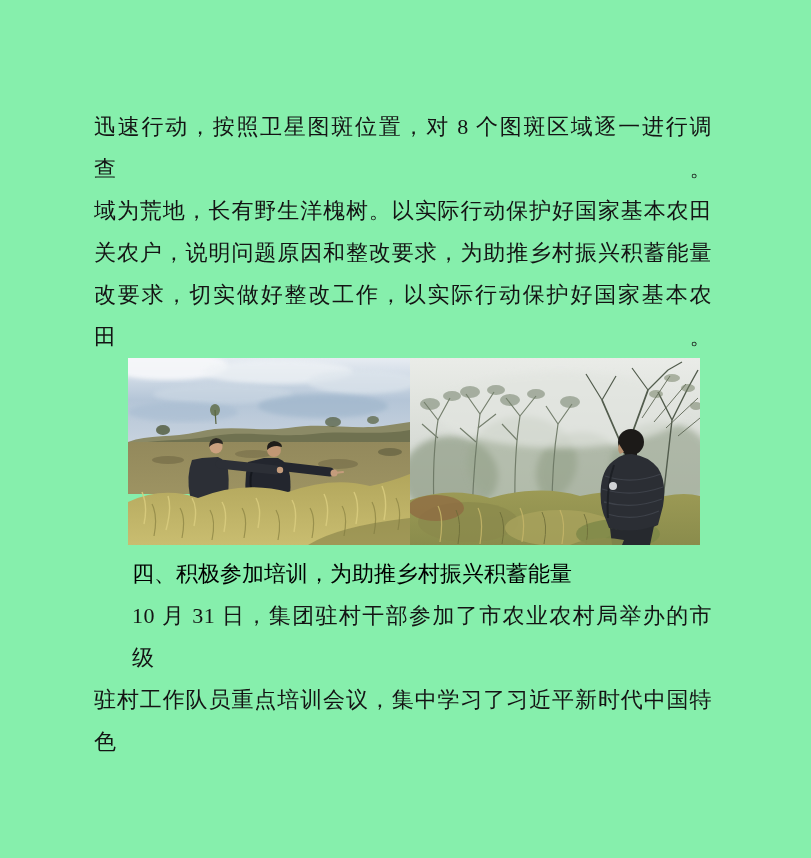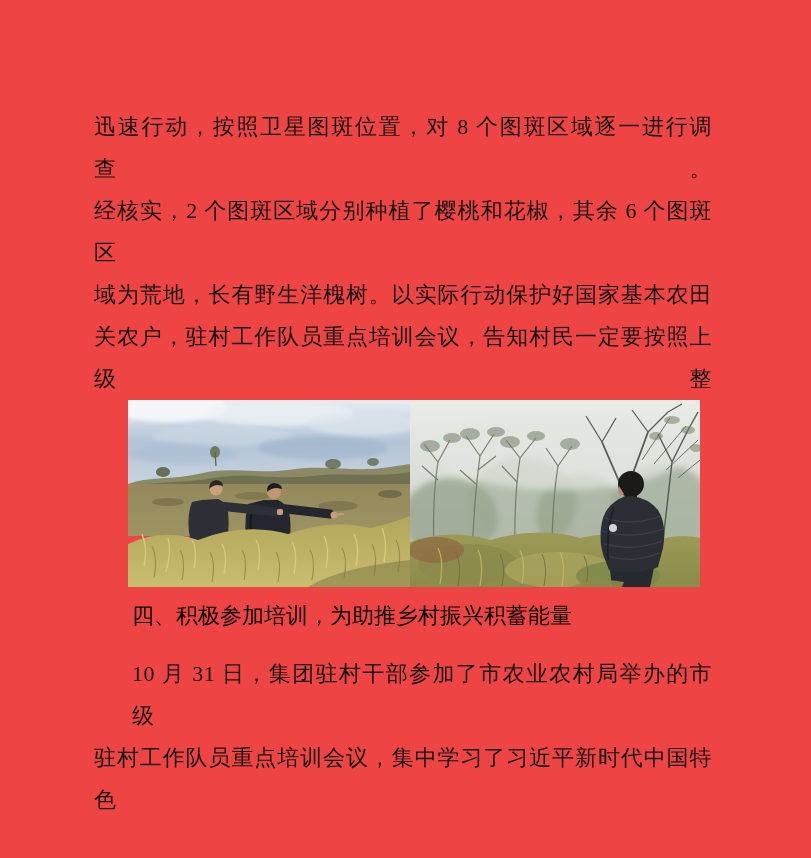--- a/index.html
+++ b/index.html
@@ -4,21 +4,21 @@
 <style>
   html, body { margin: 0; padding: 0; }
   body {
     background: #ffffff;
     font-family: "Liberation Serif", "DejaVu Serif", serif;
   }
   .page {
     position: relative;
     width: 811px;
     height: 858px;
-    background: #ef4444;
+    background: #86efac;
     overflow: hidden;
   }
   .content {
     position: absolute;
     left: 94px;
     top: 0;
     width: 618px;
     padding-top: 106px;
   }
   .line {
@@ -28,21 +28,21 @@
     color: #141414;
     letter-spacing: 0.5px;
     white-space: nowrap;
   }
   .line.fill {
     white-space: normal;
     text-align: justify;
     text-align-last: justify;
     text-justify: inter-character;
   }
-  .line.indent { padding-left: 38px; margin-top: 16px; }
+  .line.indent { padding-left: 38px; }
   .heading {
     margin: 0;
     padding-left: 38px;
     font-family: "Liberation Sans", "DejaVu Sans", sans-serif;
     font-weight: normal;
     font-size: 22px;
     line-height: 42px;
     color: #000000;
     white-space: nowrap;
   }
@@ -56,23 +56,23 @@
   svg.photo-left  { width: 282px; }
   svg.photo-right { width: 290px; }
 </style>
 </head>
 <body>
 
 <div class="page">
   <div class="content">
 
     <p class="line fill">迅速行动，按照卫星图斑位置，对 8 个图斑区域逐一进行调查。</p>
-    <p class="line fill">经核实，2 个图斑区域分别种植了樱桃和花椒，其余 6 个图斑区</p>
     <p class="line fill">域为荒地，长有野生洋槐树。以实际行动保护好国家基本农田</p>
-    <p class="line fill">关农户，驻村工作队员重点培训会议，告知村民一定要按照上级整</p>
+    <p class="line fill">关农户，说明问题原因和整改要求，为助推乡村振兴积蓄能量</p>
+    <p class="line fill">改要求，切实做好整改工作，以实际行动保护好国家基本农田。</p>
 
     <figure class="photo-row">
 
       <svg class="photo-left" viewBox="0 0 282 187" preserveAspectRatio="none" xmlns="http://www.w3.org/2000/svg">
         <defs>
           <linearGradient id="skyG" x1="0" y1="0" x2="0" y2="1">
             <stop offset="0" stop-color="#e7ecf2"></stop>
             <stop offset="0.5" stop-color="#b4c5d7"></stop>
             <stop offset="1" stop-color="#c7d2de"></stop>
           </linearGradient>

